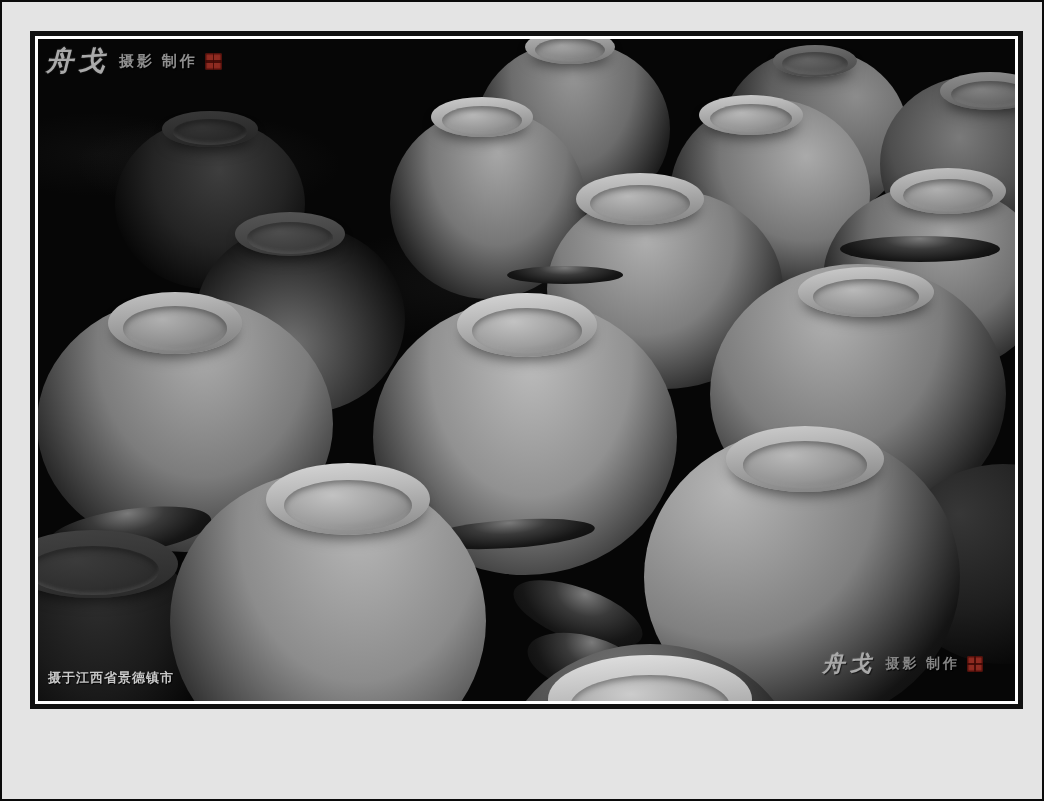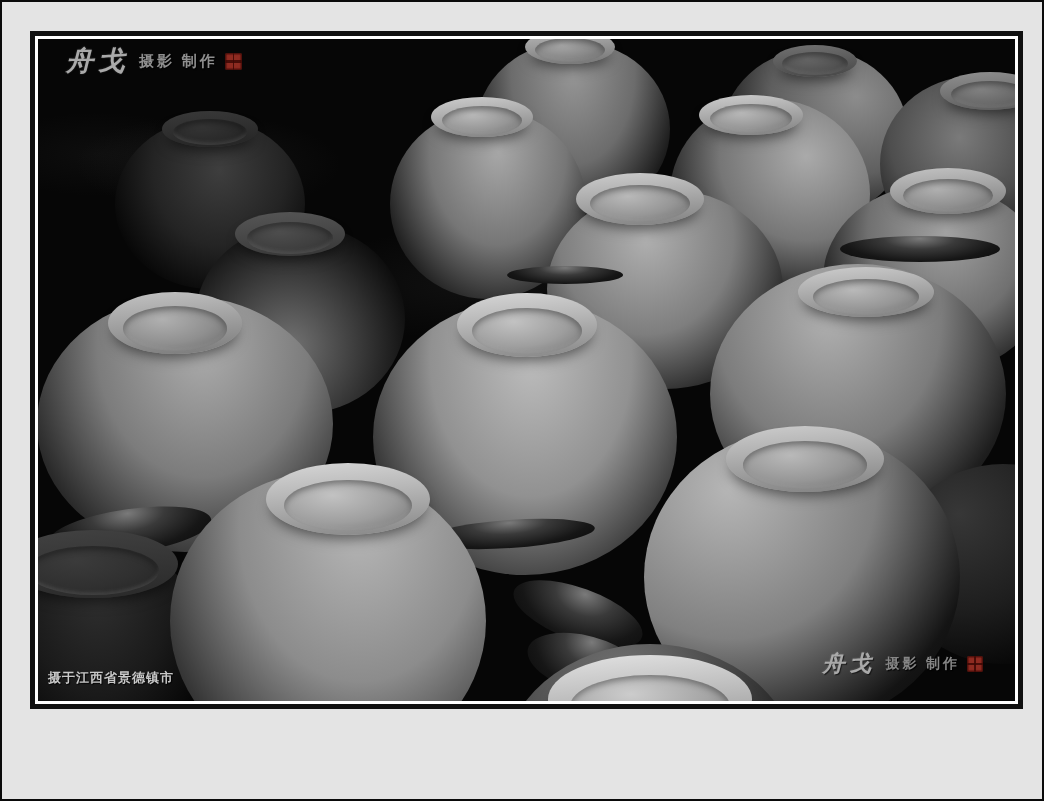--- a/index.html
+++ b/index.html
@@ -37,21 +37,20 @@
     z-index:20;
     white-space:nowrap;
   }
   .wm-tl{left:8px;top:4px;}
   .wm-br{right:32px;bottom:22px;}
   .sig{
     font-style:italic;font-weight:bold;
     letter-spacing:5px;
     color:#a9a9a9;
     text-shadow:0 0 2px rgba(255,255,255,0.25), 1px 1px 1px rgba(0,0,0,0.8);
-    margin-left:20px;
   }
   .wm-tl .sig{font-size:27px;}
   .wm-br .sig{font-size:22px;}
   .suf{
     margin-left:9px;
     color:#8f8f8f;
     letter-spacing:3px;
     font-weight:bold;
     text-shadow:1px 1px 1px rgba(0,0,0,0.9);
   }

